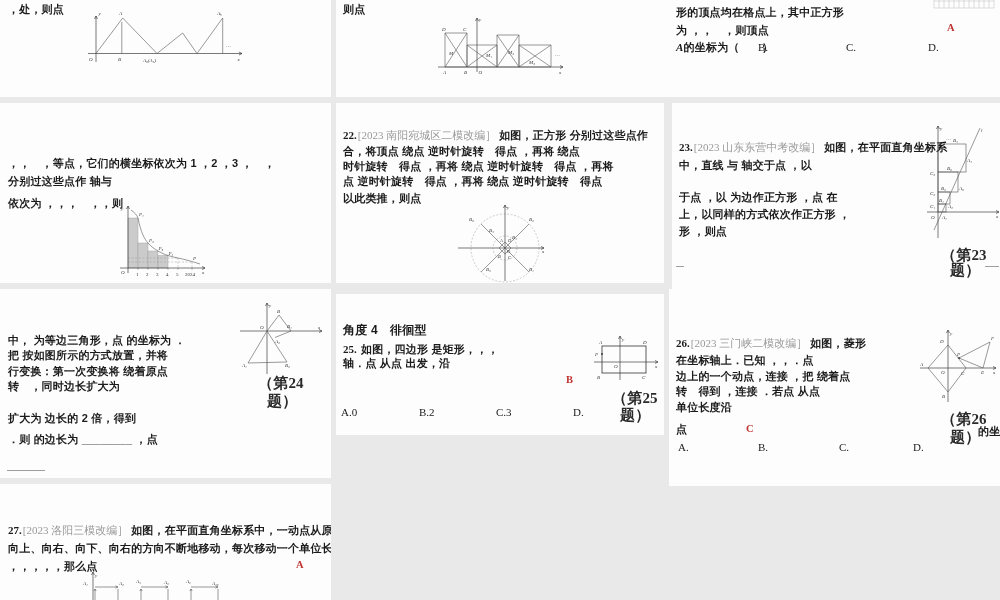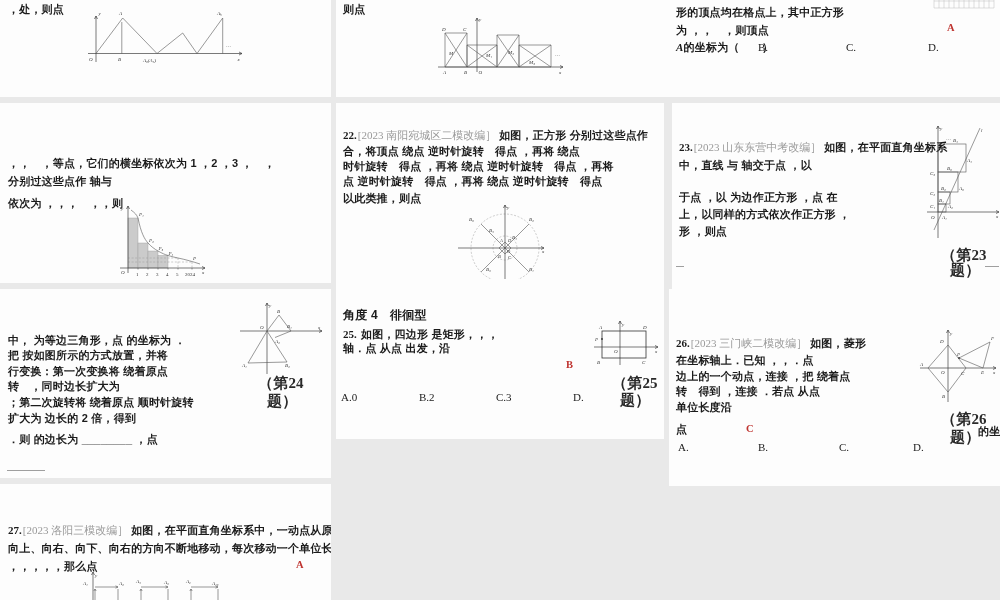--- a/index.html
+++ b/index.html
@@ -194,21 +194,20 @@
       <text class="sm" x="58" y="14">l</text>
       <text class="sm up" x="23" y="22">…</text>
     </svg>
   </div>
 
   <div class="card" style="left:0;top:289px;width:331px;height:189px">
     <div class="t" style="left:8px;top:44px">中， 为等边三角形，点 的坐标为 ．</div>
     <div class="t" style="left:8px;top:59px">把 按如图所示的方式放置，并将</div>
     <div class="t" style="left:8px;top:75px">行变换：第一次变换将 绕着原点</div>
     <div class="t" style="left:8px;top:90px">转　，同时边长扩大为</div>
-    <div class="t" style="left:8px;top:106px">；第二次旋转将 绕着原点 顺时针旋转</div>
     <div class="t" style="left:8px;top:122px">扩大为 边长的 2 倍，得到</div>
     <div class="t" style="left:8px;top:143px">．则 的边长为 ________ ，点</div>
     <div class="cap" style="left:258px;top:85px">（第24</div>
     <div class="cap" style="left:267px;top:103px">题）</div>
     <div class="dash" style="left:7px;top:181px;width:38px"></div>
     <svg style="left:238px;top:9px" width="88" height="80" viewBox="0 0 88 80">
       <line class="ax" x1="2" y1="33" x2="84" y2="33"></line>
         <path class="ax" d="M81,31.5 L84,33 L81,34.5"></path>
       <line class="ax" x1="29" y1="5" x2="29" y2="76"></line>
         <path class="ax" d="M27.5,8 L29,5 L30.5,8"></path>
@@ -219,21 +218,21 @@
       <text class="sm" x="80" y="31">x</text>
       <text class="sm" x="22" y="31">O</text>
       <text class="sm" x="39" y="15">B</text>
       <text class="sm" x="49" y="30">B₁</text>
       <text class="sm" x="37" y="45">A₂</text>
       <text class="sm" x="4" y="69">A₁</text>
       <text class="sm" x="47" y="69">B₂</text>
     </svg>
   </div>
 
-  <div class="card" style="left:336px;top:279px;width:328px;height:160px">
+  <div class="card" style="left:336px;top:294px;width:328px;height:141px">
     <div class="t head" style="left:7px;top:29px">角度 4　徘徊型</div>
     <div class="t" style="left:7px;top:48px"><span class="num">25.</span><span> 如图，四边形 是矩形，，，</span></div>
     <div class="t" style="left:7px;top:62px">轴．点 从点 出发，沿</div>
     <span class="red" style="left:230px;top:80px">B</span>
     <span class="opt" style="left:5px;top:112px">A.0</span>
     <span class="opt" style="left:83px;top:112px">B.2</span>
     <span class="opt" style="left:160px;top:112px">C.3</span>
     <span class="opt" style="left:237px;top:112px">D.</span>
     <div class="cap" style="left:276px;top:95px">（第25</div>
     <div class="cap" style="left:284px;top:112px">题）</div>

